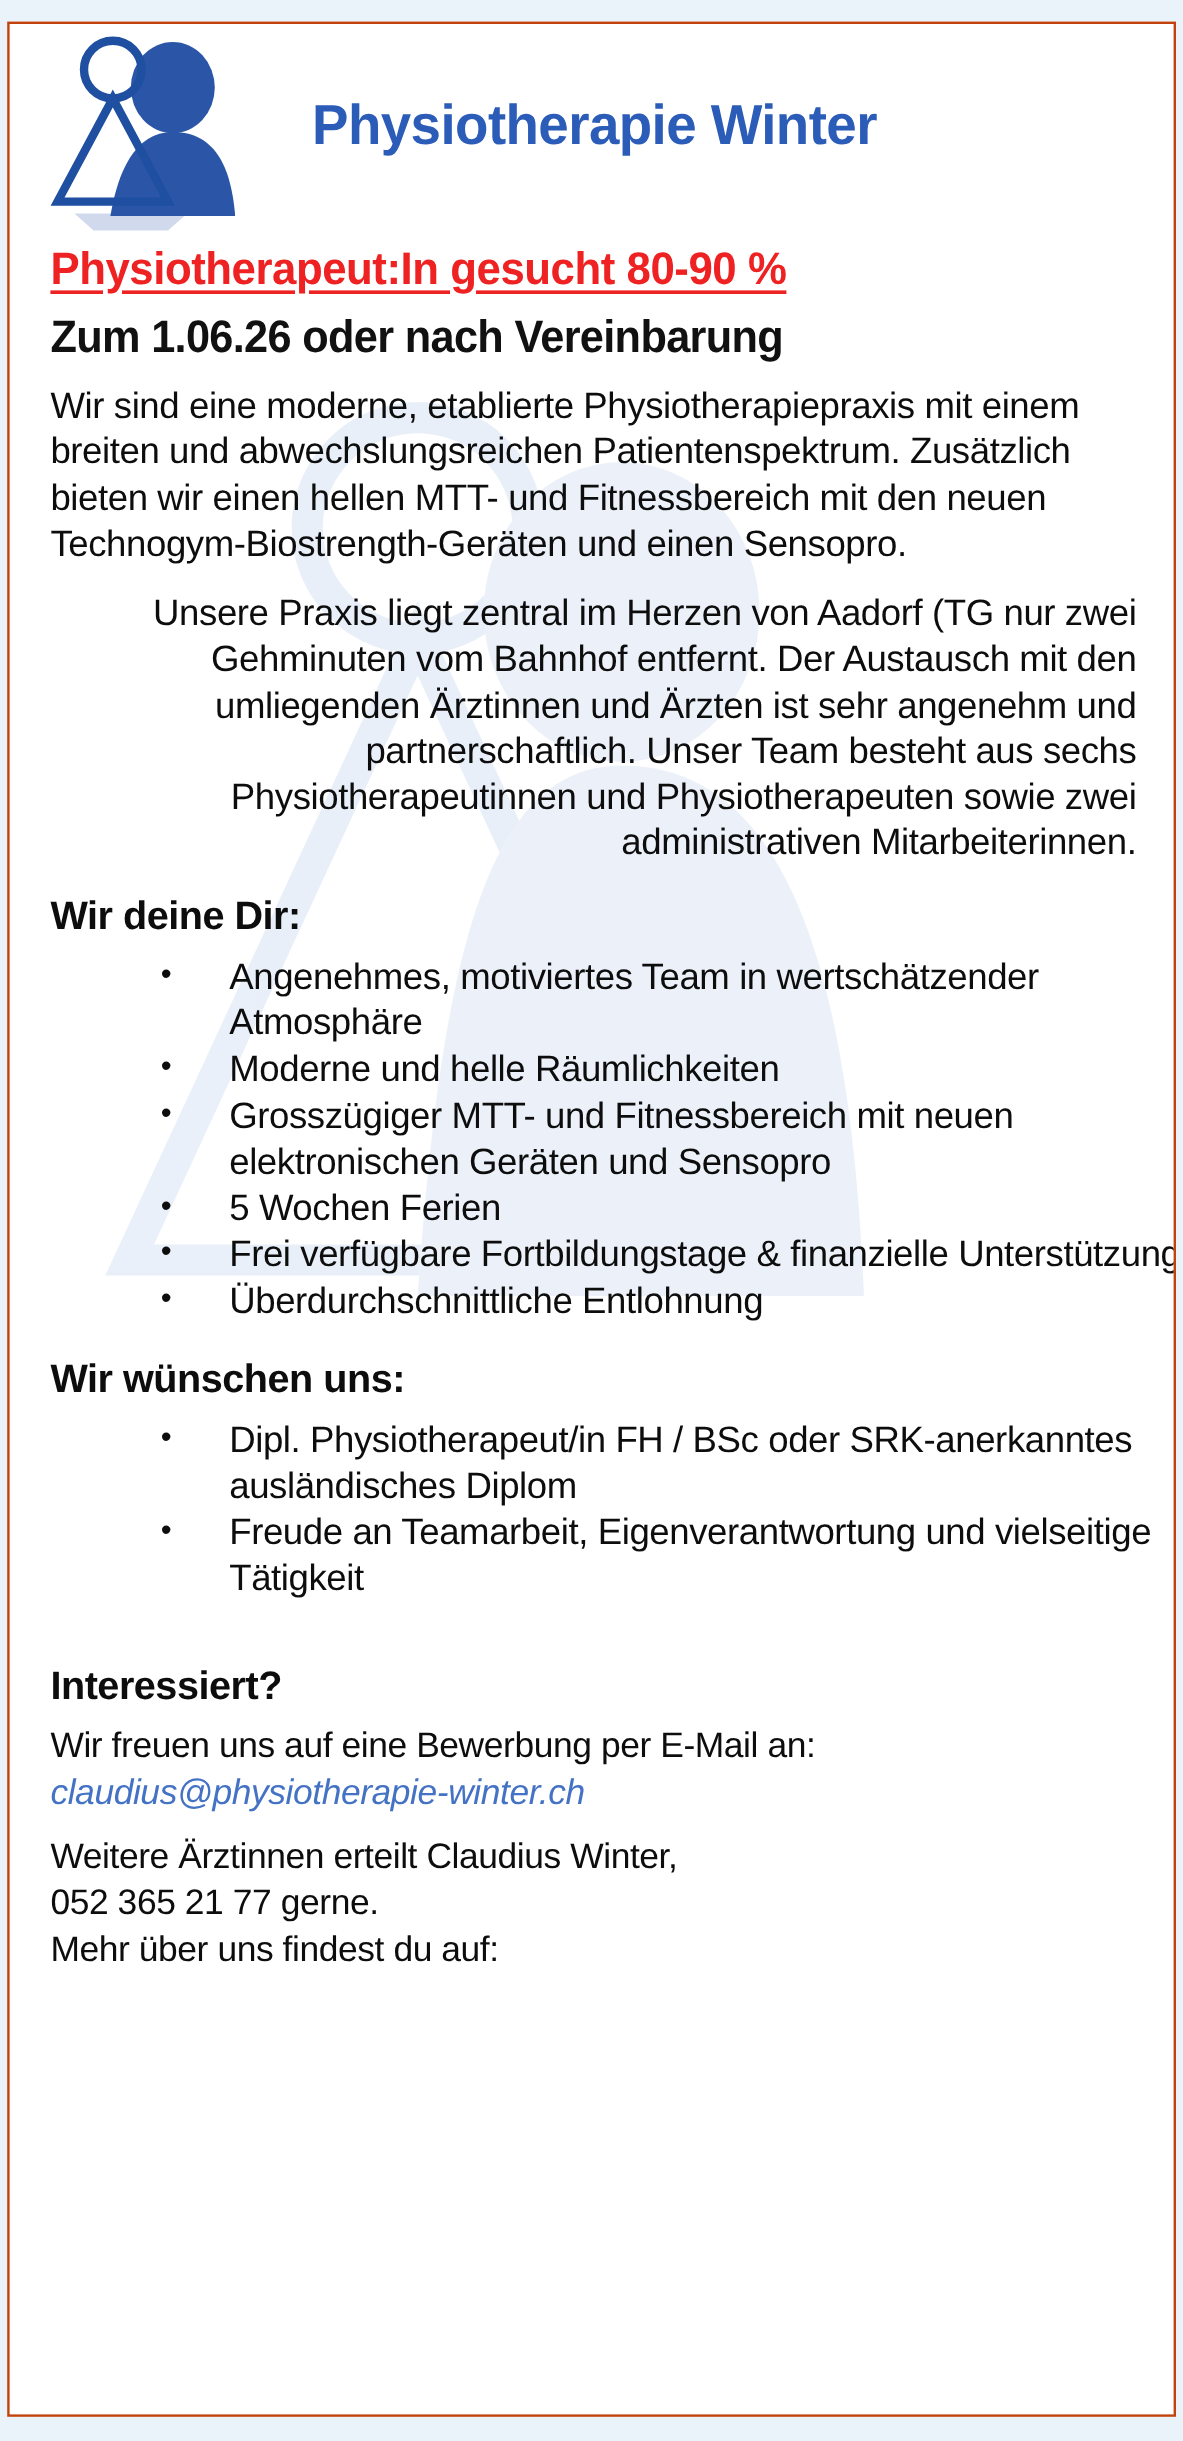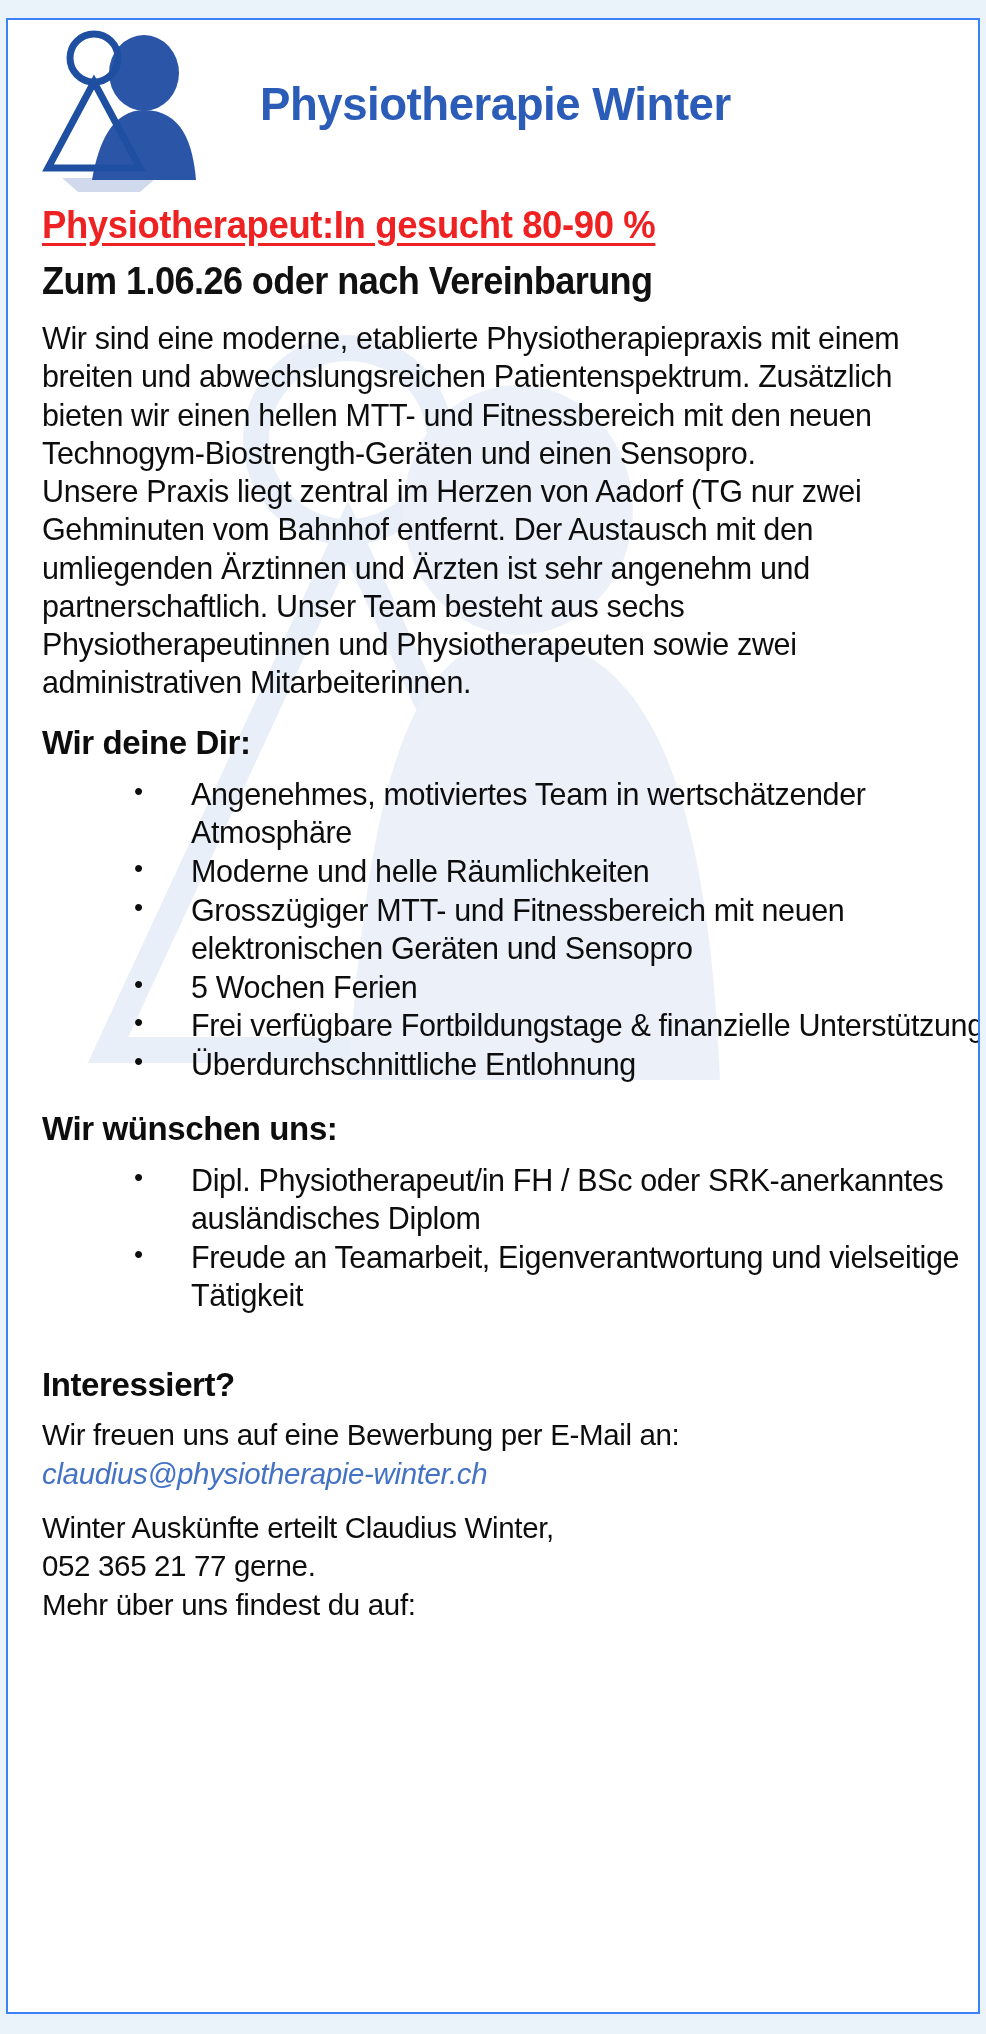--- a/index.html
+++ b/index.html
@@ -19,21 +19,21 @@
     overflow: hidden;
   }
   .sheet {
     position: absolute;
     left: 6px;
     top: 18px;
     width: 974px;
     height: 1996px;
     box-sizing: border-box;
     background: #ffffff;
-    border: 2px solid #3b82f6;
+    border: 2px solid #c2410c;
     overflow: hidden;
   }
   
   .watermark {
     position: absolute;
     left: 40px;
     top: 300px;
     width: 700px;
     height: 900px;
     opacity: 0.30;
@@ -98,21 +98,21 @@
 
   
   .body-block {
     margin: 16px 0 0 34px;
     width: 905px;
     font-size: 30.5px;
     line-height: 1.255;
     color: #0d0d0d;
     letter-spacing: -0.35px;
   }
-  .body-block.tight { margin-top: 0; }
+  .body-block.tight { margin-top: 20px; text-align: right; }
   .body-block p { margin: 0; }
 
   .section-title {
     margin: 22px 0 0 34px;
     font-size: 33px;
     font-weight: bold;
     color: #0d0d0d;
     letter-spacing: -0.4px;
   }
   .section-title.sp-top { margin-top: 26px; }
@@ -227,20 +227,20 @@
       </ul>
 
       <div class="gap-md"></div>
 
       <div class="section-title">Interessiert?</div>
 
       <div class="contact-block">
         <p>Wir freuen uns auf eine Bewerbung per E-Mail an:</p>
         <p><a class="link" href="#">claudius@physiotherapie-winter.ch</a></p>
         <div class="gap-sm"></div>
-        <p>Winter Auskünfte erteilt Claudius Winter,</p>
+        <p>Weitere Ärztinnen erteilt Claudius Winter,</p>
         <p>052 365 21 77 gerne.</p>
         <p>Mehr über uns findest du auf:</p>
       </div>
 
     </div>
   </div>
 </div>
 
 </body></html>

